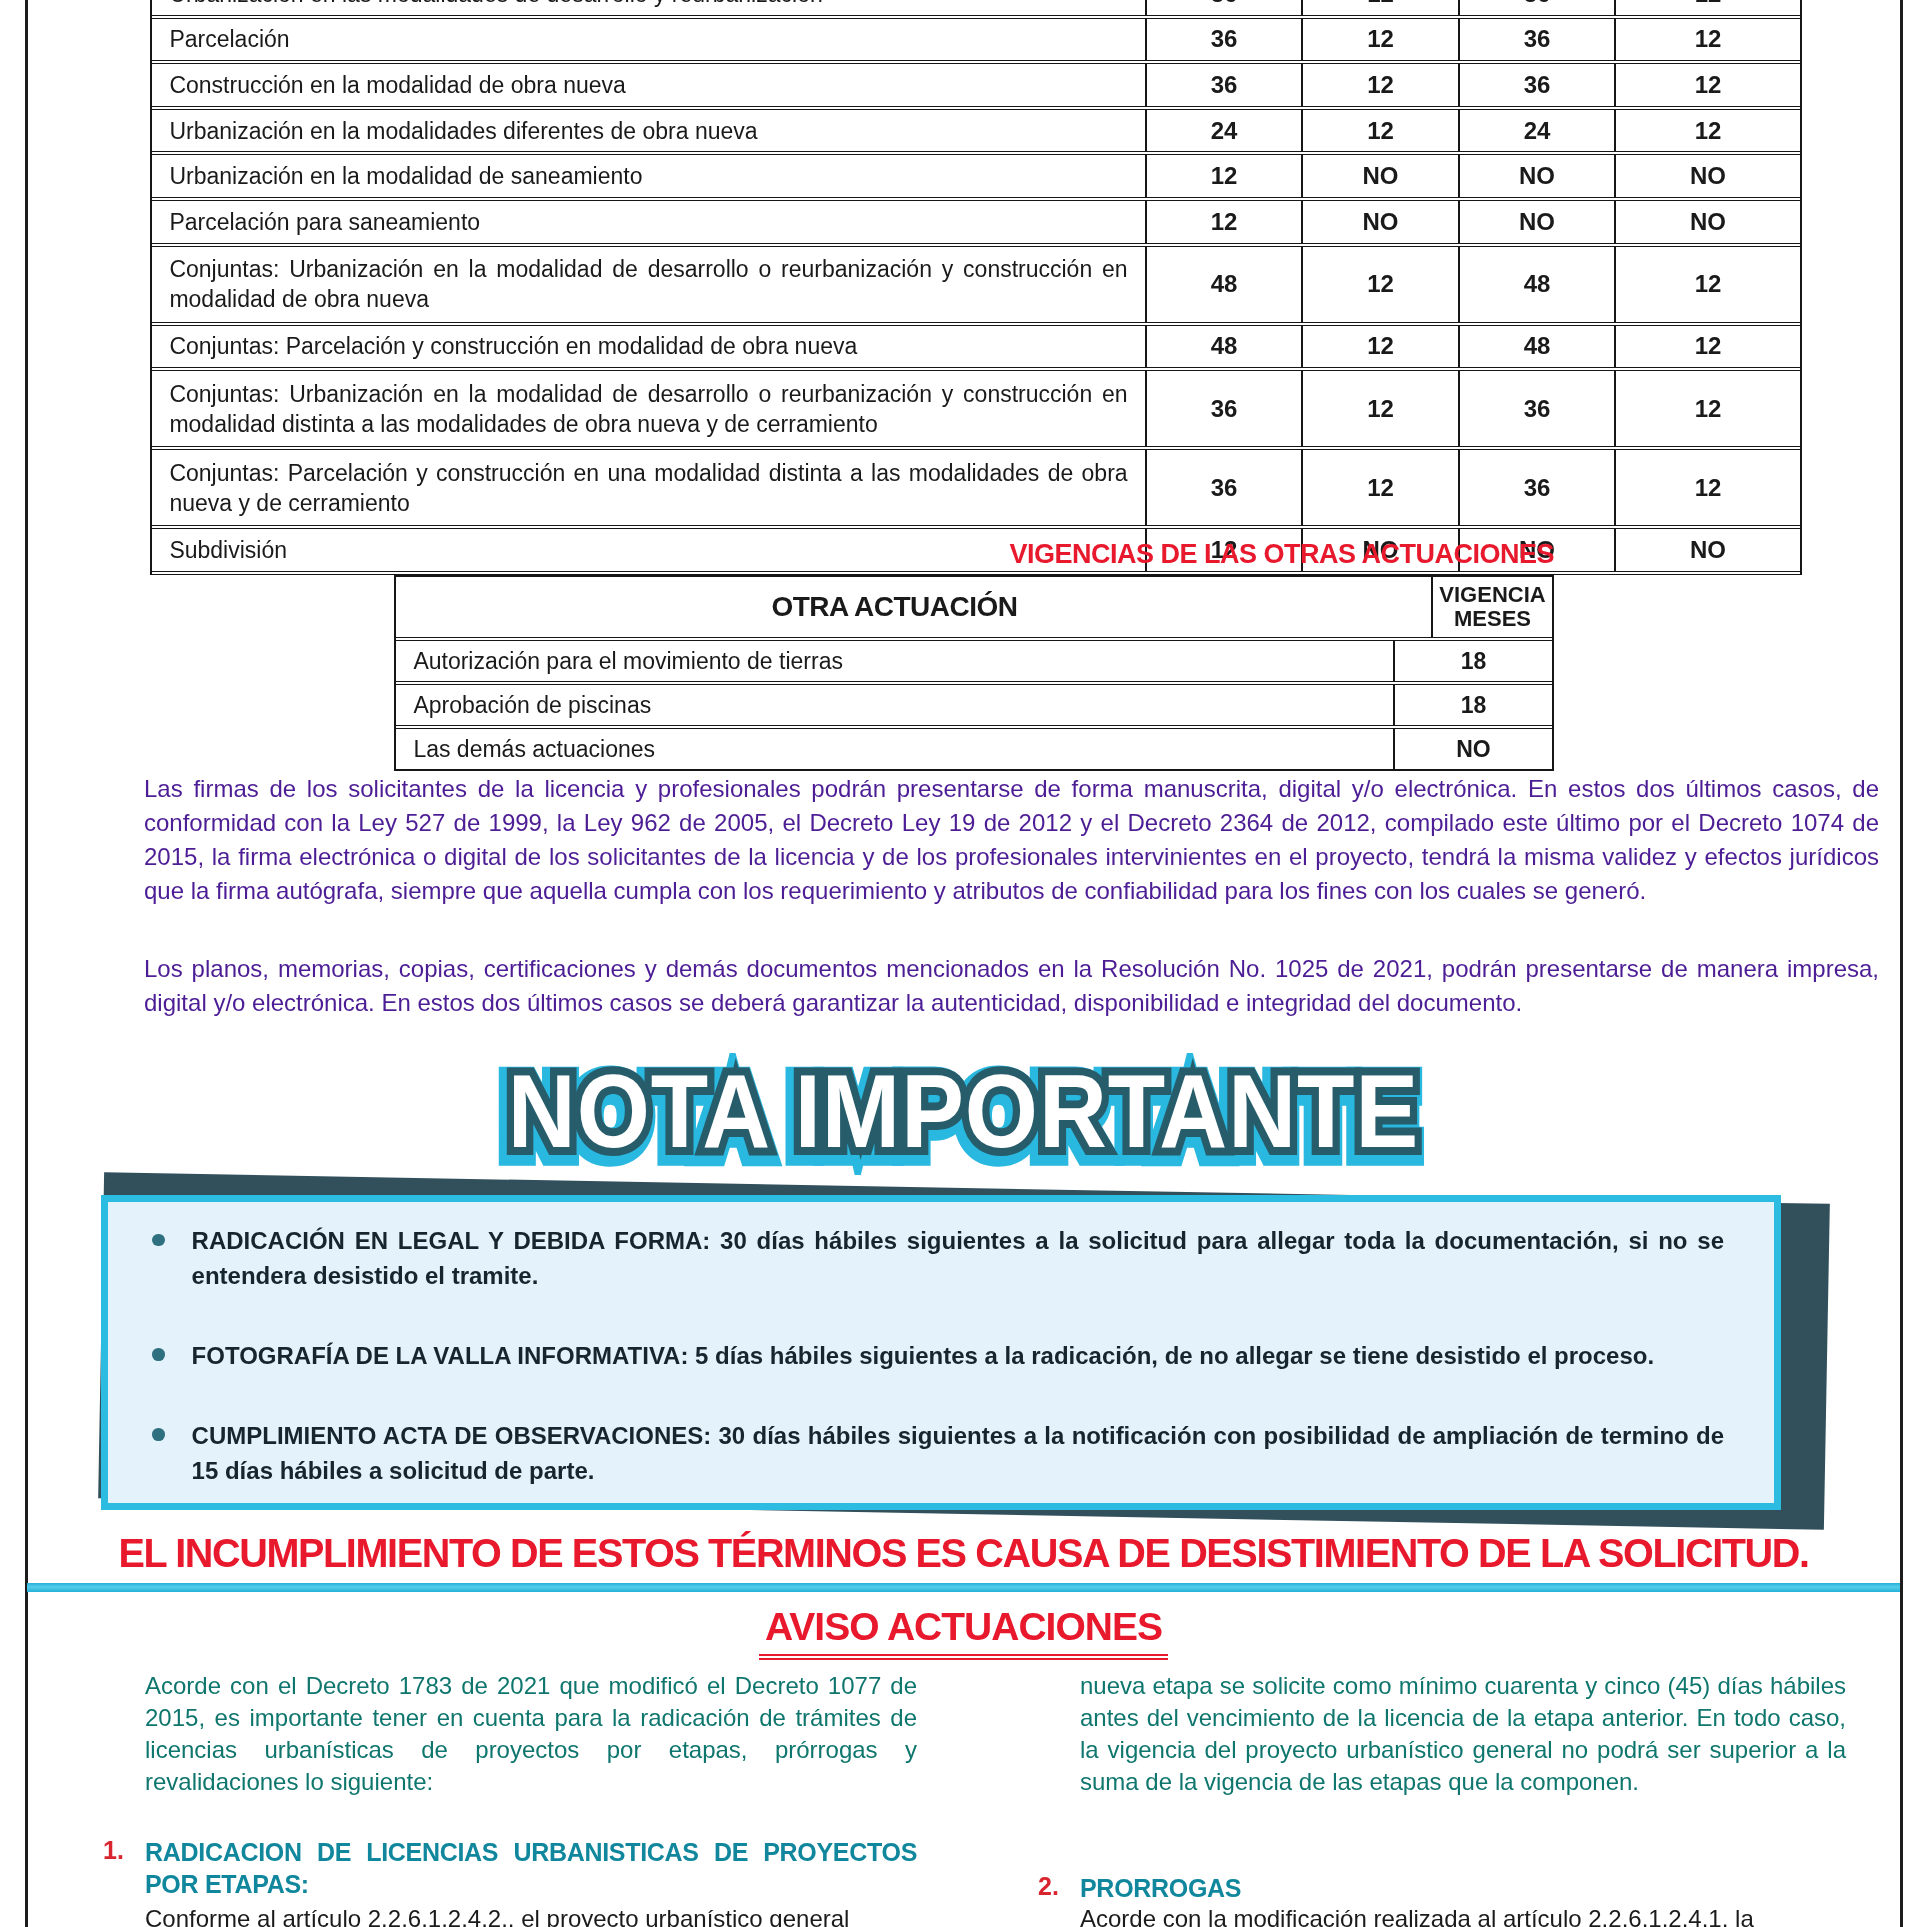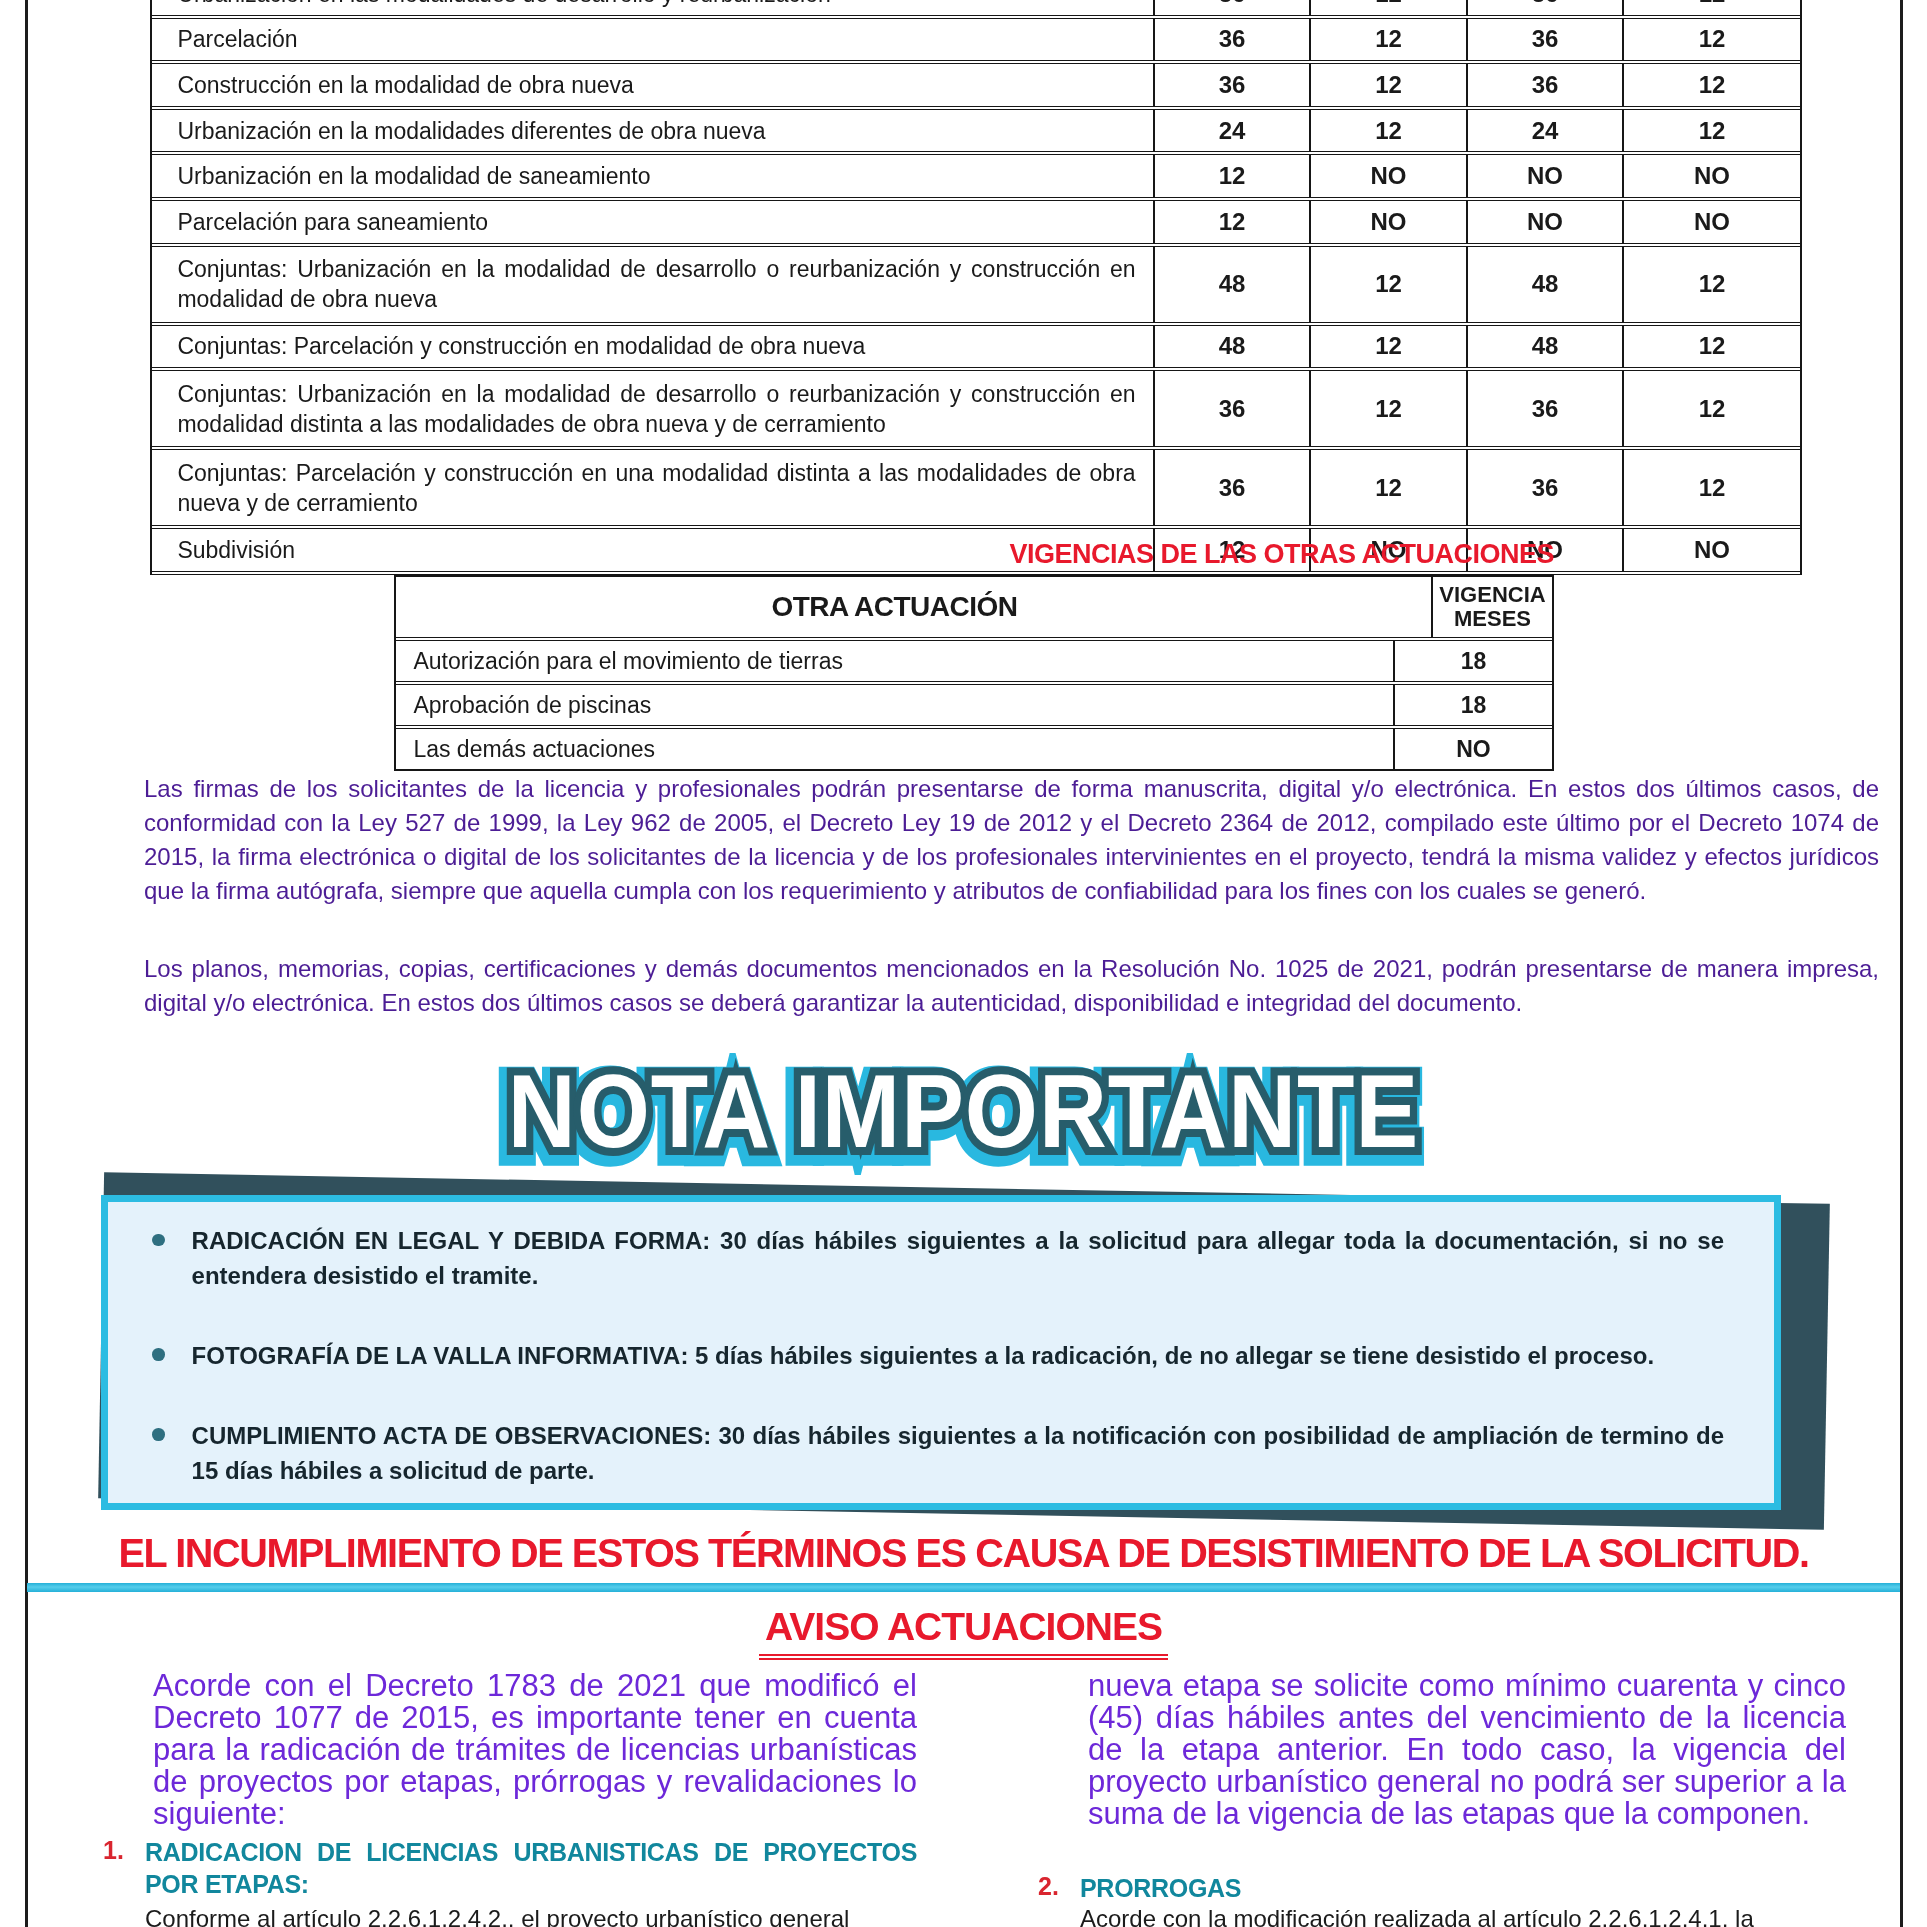--- a/index.html
+++ b/index.html
@@ -9,21 +9,21 @@
     font-family:"Liberation Sans",sans-serif;
   }
   .edge{position:absolute;top:0;bottom:0;width:2.9px;background:#1c1c1c;}
   .edge.l{left:25px;}
   .edge.r{left:1900px;}
 
   
   .t1{position:absolute;left:150px;top:-27px;width:1652px;
       border-left:2.9px solid #161616;border-right:2.9px solid #161616;box-sizing:border-box;}
   .t1row{display:grid;grid-template-columns:993px 156px 157px 156px 1fr;
-         border-bottom:4.8px double #161616;background:#fff;padding-left:8px;}
+         border-bottom:4.8px double #161616;background:#fff;}
   .t1row.h40{min-height:39px;}
   .t1row.h78{min-height:75px;}
   .dcell{display:flex;align-items:center;padding:5.8px 17.4px 5.8px 17.4px;
          font-size:23px;line-height:30px;}
   .dcell.just{text-align:justify;}
   .vcell{display:flex;align-items:center;justify-content:center;
          font-weight:bold;font-size:24px;border-left:2.9px solid #161616;}
 
   
   .t2title{position:absolute;left:394px;top:539px;width:1160px;text-align:right;
@@ -78,22 +78,22 @@
   .divider{position:absolute;left:27px;width:1873px;top:1583px;height:8.7px;
            background:linear-gradient(#25b0d8,#55cdeb 45%,#25b0d8);}
 
   
   .aviso-wrap{position:absolute;left:0;width:1927px;top:1605px;text-align:center;}
   .aviso{display:inline-block;font-size:39px;font-weight:bold;letter-spacing:-1px;
          color:#e8192c;border-bottom:6.8px double #e8192c;padding:0 5.8px 4.8px 5.8px;}
 
   .colL{position:absolute;left:145px;width:772px;}
   .colR{position:absolute;left:1080px;width:766px;}
-  .intro{position:absolute;left:8px;right:0;text-align:justify;
-         font-size:31px;line-height:32px;color:#6d28d9;}
+  .intro{position:absolute;left:0;right:0;text-align:justify;
+         font-size:24px;line-height:32px;color:#0f766e;}
   .hnum{position:absolute;left:-42px;top:0;color:#d9252f;font-weight:bold;font-size:25px;}
   .hblock{position:absolute;left:0;right:0;}
   .hteal{position:relative;color:#11879d;font-weight:bold;font-size:25px;
          line-height:32px;text-align:justify;letter-spacing:-0.3px;}
   .colbody{position:absolute;left:0;right:0;font-size:24px;line-height:32px;
            text-align:justify;color:#1b1b1b;}
 </style>
 </head>
 <body>
 

